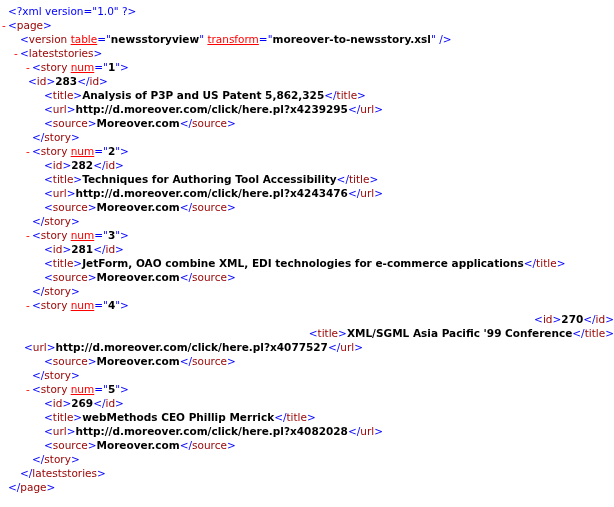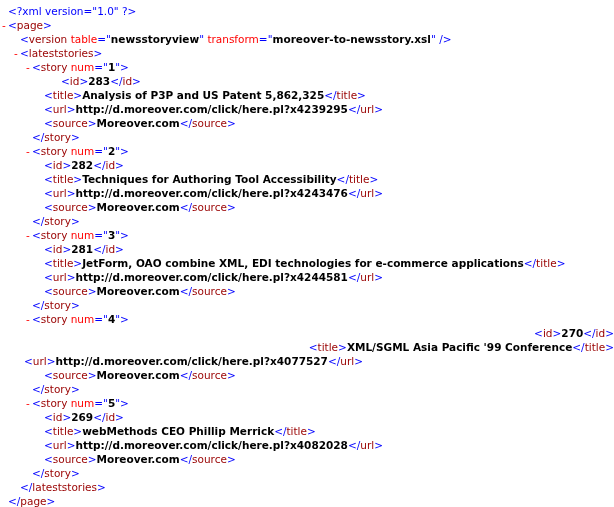--- a/index.html
+++ b/index.html
@@ -32,48 +32,47 @@
     white-space:nowrap;
   }
   .collapser{
     position:absolute;
     top:0;
     color:var(--collapser);
     cursor:pointer;
   }
   .m{color:var(--markup);}
   .el{color:var(--element);}
-  .attr{color:var(--attribute);}
+  .attr{color:var(--attribute);text-decoration:underline;}
   .val{color:var(--text);font-weight:bold;}
   .txt{color:var(--text);font-weight:bold;}
 </style>
 </head>
 <body>
 
 <div class="tree">
     <div class="line" style="padding-left: 8px;"><span class="m">&lt;?xml version="1.0" ?&gt;</span></div>
     <div class="line" style="padding-left: 8px;"><span class="collapser" style="left: 2px;">-</span><span class="m">&lt;</span><span class="el">page</span><span class="m">&gt;</span></div>
     <div class="line" style="padding-left: 20px;"><span class="m">&lt;</span><span class="el">version</span> <span class="attr">table</span><span class="m">="</span><span class="val">newsstoryview</span><span class="m">"</span> <span class="attr">transform</span><span class="m">="</span><span class="val">moreover-to-newsstory.xsl</span><span class="m">" /&gt;</span></div>
     <div class="line" style="padding-left: 20px;"><span class="collapser" style="left: 14px;">-</span><span class="m">&lt;</span><span class="el">lateststories</span><span class="m">&gt;</span></div>
     <div class="line" style="padding-left: 32px;"><span class="collapser" style="left: 26px;">-</span><span class="m">&lt;</span><span class="el">story</span> <span class="attr">num</span><span class="m">="</span><span class="val">1</span><span class="m">"&gt;</span></div>
-    <div class="line" style="padding-left: 61px;"><span class="m">&lt;</span><span class="el">id</span><span class="m">&gt;</span><span class="txt">283</span><span class="m">&lt;/</span><span class="el">id</span><span class="m">&gt;</span></div>
+    <div class="line" style="padding-left: 28px;"><span class="m">&lt;</span><span class="el">id</span><span class="m">&gt;</span><span class="txt">283</span><span class="m">&lt;/</span><span class="el">id</span><span class="m">&gt;</span></div>
     <div class="line" style="padding-left: 44px;"><span class="m">&lt;</span><span class="el">title</span><span class="m">&gt;</span><span class="txt">Analysis of P3P and US Patent 5,862,325</span><span class="m">&lt;/</span><span class="el">title</span><span class="m">&gt;</span></div>
     <div class="line" style="padding-left: 44px;"><span class="m">&lt;</span><span class="el">url</span><span class="m">&gt;</span><span class="txt">http://d.moreover.com/click/here.pl?x4239295</span><span class="m">&lt;/</span><span class="el">url</span><span class="m">&gt;</span></div>
     <div class="line" style="padding-left: 44px;"><span class="m">&lt;</span><span class="el">source</span><span class="m">&gt;</span><span class="txt">Moreover.com</span><span class="m">&lt;/</span><span class="el">source</span><span class="m">&gt;</span></div>
     <div class="line" style="padding-left: 32px;"><span class="m">&lt;/</span><span class="el">story</span><span class="m">&gt;</span></div>
     <div class="line" style="padding-left: 32px;"><span class="collapser" style="left: 26px;">-</span><span class="m">&lt;</span><span class="el">story</span> <span class="attr">num</span><span class="m">="</span><span class="val">2</span><span class="m">"&gt;</span></div>
     <div class="line" style="padding-left: 44px;"><span class="m">&lt;</span><span class="el">id</span><span class="m">&gt;</span><span class="txt">282</span><span class="m">&lt;/</span><span class="el">id</span><span class="m">&gt;</span></div>
     <div class="line" style="padding-left: 44px;"><span class="m">&lt;</span><span class="el">title</span><span class="m">&gt;</span><span class="txt">Techniques for Authoring Tool Accessibility</span><span class="m">&lt;/</span><span class="el">title</span><span class="m">&gt;</span></div>
     <div class="line" style="padding-left: 44px;"><span class="m">&lt;</span><span class="el">url</span><span class="m">&gt;</span><span class="txt">http://d.moreover.com/click/here.pl?x4243476</span><span class="m">&lt;/</span><span class="el">url</span><span class="m">&gt;</span></div>
     <div class="line" style="padding-left: 44px;"><span class="m">&lt;</span><span class="el">source</span><span class="m">&gt;</span><span class="txt">Moreover.com</span><span class="m">&lt;/</span><span class="el">source</span><span class="m">&gt;</span></div>
     <div class="line" style="padding-left: 32px;"><span class="m">&lt;/</span><span class="el">story</span><span class="m">&gt;</span></div>
     <div class="line" style="padding-left: 32px;"><span class="collapser" style="left: 26px;">-</span><span class="m">&lt;</span><span class="el">story</span> <span class="attr">num</span><span class="m">="</span><span class="val">3</span><span class="m">"&gt;</span></div>
     <div class="line" style="padding-left: 44px;"><span class="m">&lt;</span><span class="el">id</span><span class="m">&gt;</span><span class="txt">281</span><span class="m">&lt;/</span><span class="el">id</span><span class="m">&gt;</span></div>
     <div class="line" style="padding-left: 44px;"><span class="m">&lt;</span><span class="el">title</span><span class="m">&gt;</span><span class="txt">JetForm, OAO combine XML, EDI technologies for e-commerce applications</span><span class="m">&lt;/</span><span class="el">title</span><span class="m">&gt;</span></div>
-    <div class="line" style="padding-left: 44px;"><span class="m">&lt;</span><span class="el">url</span><span class="m">&gt;</span><span class="txt">http://d.moreover.com/click/here.pl?x4244581</span><span class="m">&lt;/</span><span class="el">url</span><span class="m">&gt;</span></div>
     <div class="line" style="padding-left: 44px;"><span class="m">&lt;</span><span class="el">source</span><span class="m">&gt;</span><span class="txt">Moreover.com</span><span class="m">&lt;/</span><span class="el">source</span><span class="m">&gt;</span></div>
     <div class="line" style="padding-left: 32px;"><span class="m">&lt;/</span><span class="el">story</span><span class="m">&gt;</span></div>
     <div class="line" style="padding-left: 32px;"><span class="collapser" style="left: 26px;">-</span><span class="m">&lt;</span><span class="el">story</span> <span class="attr">num</span><span class="m">="</span><span class="val">4</span><span class="m">"&gt;</span></div>
     <div class="line" style="padding-left: 44px; text-align: right;"><span class="m">&lt;</span><span class="el">id</span><span class="m">&gt;</span><span class="txt">270</span><span class="m">&lt;/</span><span class="el">id</span><span class="m">&gt;</span></div>
     <div class="line" style="padding-left: 44px; text-align: right;"><span class="m">&lt;</span><span class="el">title</span><span class="m">&gt;</span><span class="txt">XML/SGML Asia Pacific '99 Conference</span><span class="m">&lt;/</span><span class="el">title</span><span class="m">&gt;</span></div>
     <div class="line" style="padding-left: 24px;"><span class="m">&lt;</span><span class="el">url</span><span class="m">&gt;</span><span class="txt">http://d.moreover.com/click/here.pl?x4077527</span><span class="m">&lt;/</span><span class="el">url</span><span class="m">&gt;</span></div>
     <div class="line" style="padding-left: 44px;"><span class="m">&lt;</span><span class="el">source</span><span class="m">&gt;</span><span class="txt">Moreover.com</span><span class="m">&lt;/</span><span class="el">source</span><span class="m">&gt;</span></div>
     <div class="line" style="padding-left: 32px;"><span class="m">&lt;/</span><span class="el">story</span><span class="m">&gt;</span></div>
     <div class="line" style="padding-left: 32px;"><span class="collapser" style="left: 26px;">-</span><span class="m">&lt;</span><span class="el">story</span> <span class="attr">num</span><span class="m">="</span><span class="val">5</span><span class="m">"&gt;</span></div>
     <div class="line" style="padding-left: 44px;"><span class="m">&lt;</span><span class="el">id</span><span class="m">&gt;</span><span class="txt">269</span><span class="m">&lt;/</span><span class="el">id</span><span class="m">&gt;</span></div>

